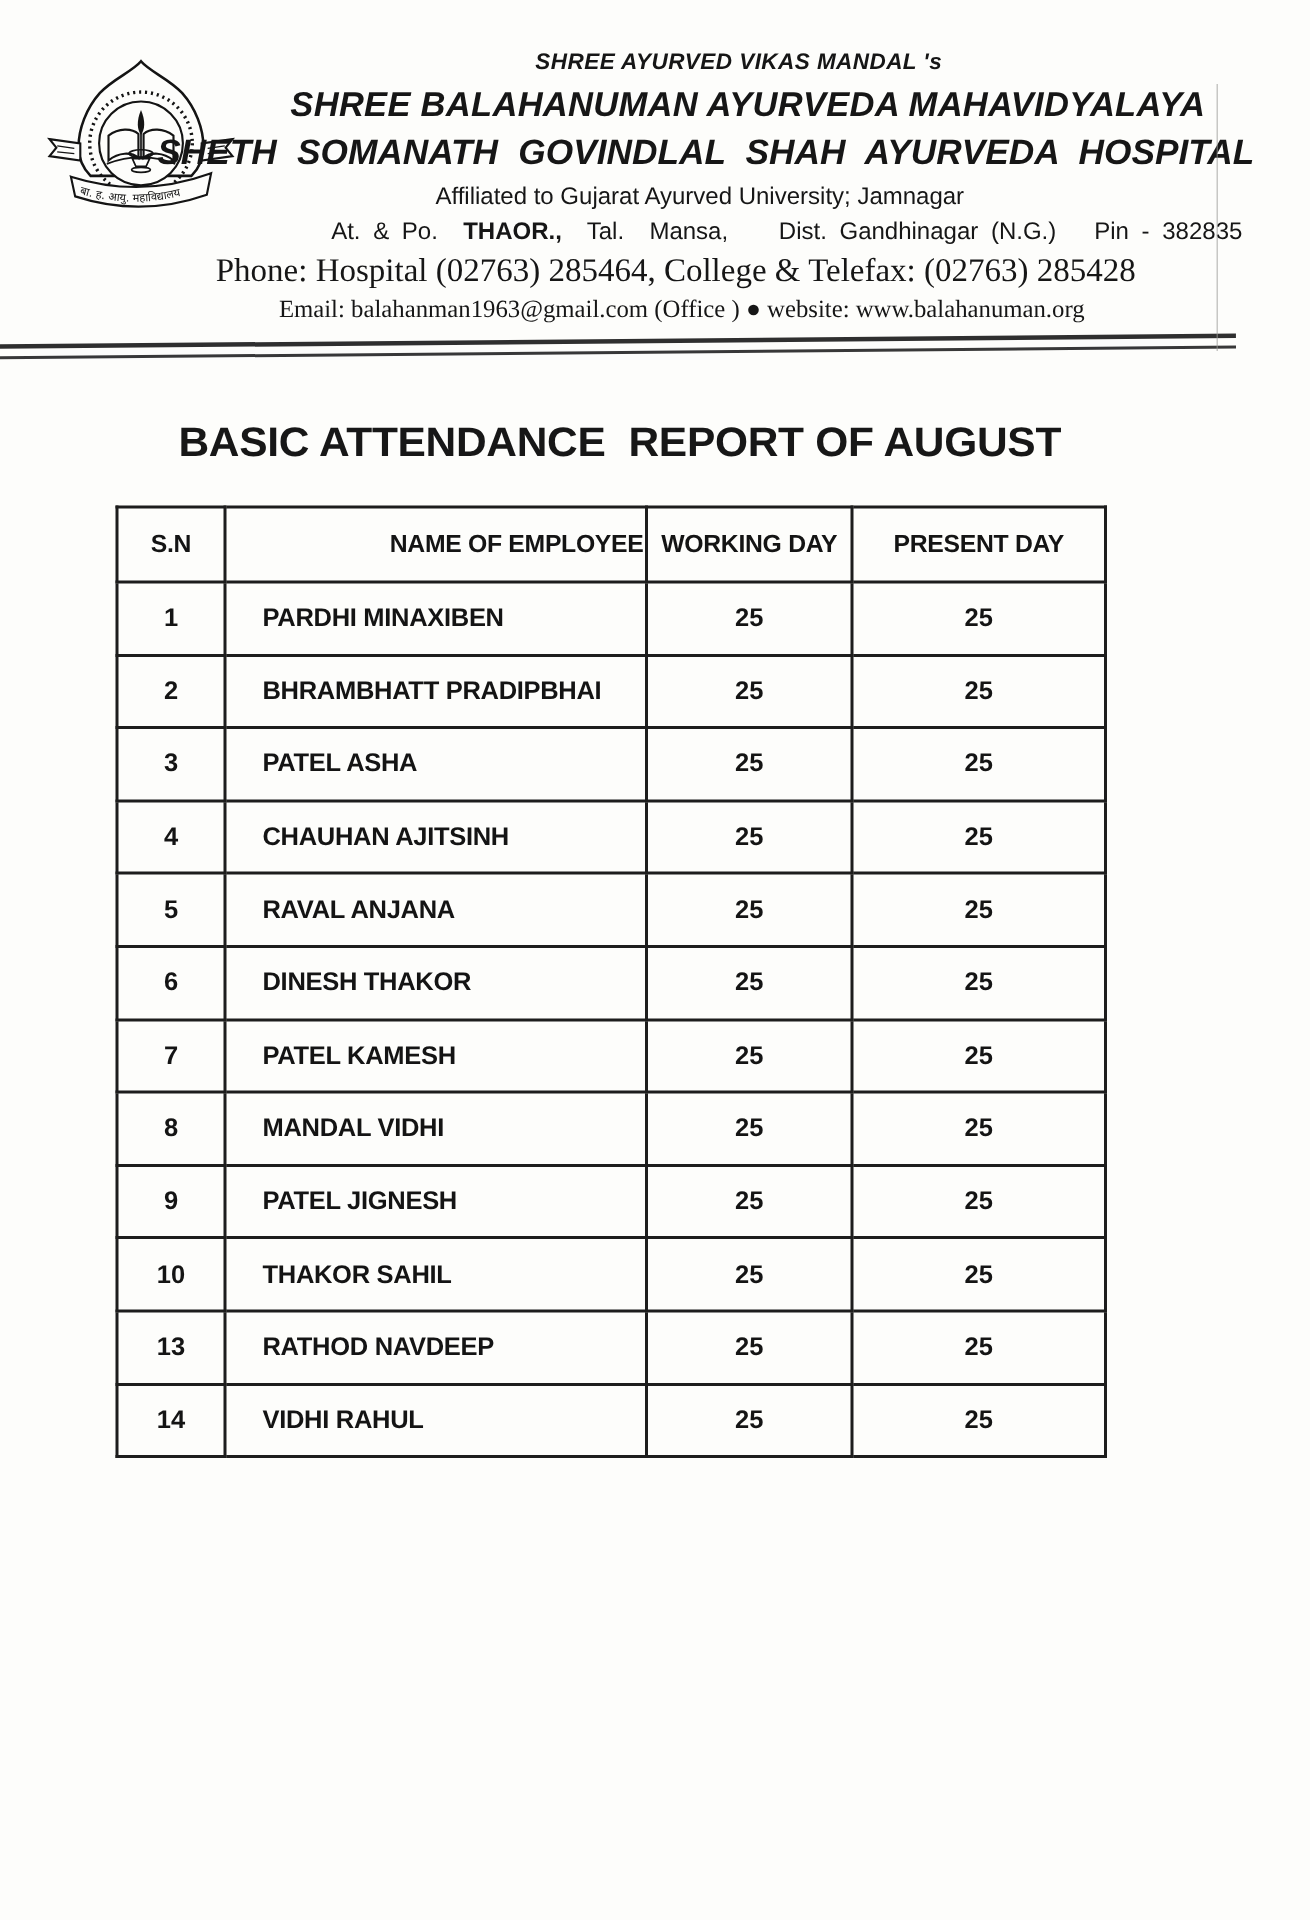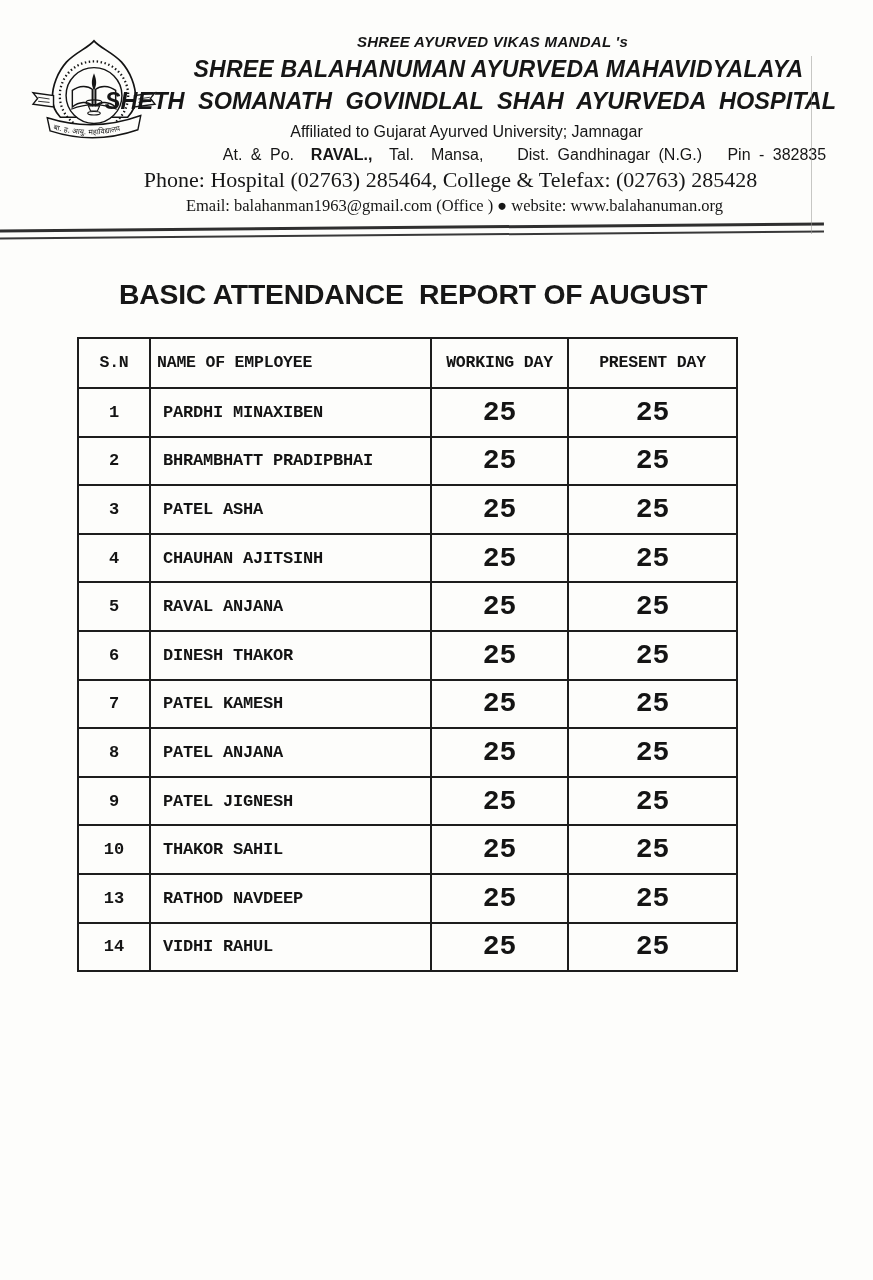--- a/index.html
+++ b/index.html
@@ -63,39 +63,39 @@
   
   .report-title{
     position:absolute;top:279px;left:119px;
     font-weight:bold;font-size:27.5px;letter-spacing:-.2px;
     white-space:pre;color:#171717;transform:scaleX(1.03);
     transform-origin:left center;
   }
   table.att{
     position:absolute;left:77px;top:337px;width:659px;
     border-collapse:collapse;table-layout:fixed;
-    font-family:Liberation Mono, monospace;color:#141414;
+    font-family:Liberation Sans, sans-serif;color:#141414;
   }
   table.att col.c-sn{width:72px;}
   table.att col.c-name{width:281px;}
   table.att col.c-work{width:137px;}
   table.att col.c-pres{width:169px;}
   table.att th,table.att td{
     border:2px solid #1d1d1d;font-weight:bold;
     overflow:hidden;
   }
   table.att th{
     height:46px;font-size:16.5px;letter-spacing:-.2px;
     text-align:center;vertical-align:middle;line-height:1.15;
   }
-  table.att th.h-name{text-align:left;padding-left:6px;}
+  table.att th.h-name{text-align:right;padding-left:6px;}
   table.att td{height:44.6px;vertical-align:middle;}
   td.sn-cell{text-align:center;font-size:17px;}
-  td.name-cell{text-align:left;padding-left:12px;font-size:17px;letter-spacing:-.2px;}
-  td.num-cell{text-align:center;font-size:28px;}
+  td.name-cell{text-align:left;padding-left:24px;font-size:17px;letter-spacing:-.2px;}
+  td.num-cell{text-align:center;font-size:17px;}
 </style>
 </head>
 <body>
 
 <div class="page">
 
   <div class="logo">
     <svg viewBox="0 0 220 200">
 
       <path class="ink paper" stroke-width="3" d="M110 5 C 100 17 78 25 62 42 C 46 60 37 84 37 105 C 37 119 43 131 51 139 L 169 139 C 177 131 183 119 183 105 C 183 84 174 60 158 42 C 142 25 120 17 110 5 Z"></path>
@@ -127,21 +127,21 @@
       <text font-size="13">
         <textPath href="#bannerPath">बा. ह. आयु. महाविद्यालय</textPath>
       </text>
     </svg>
   </div>
 
   <div class="lh-line lh-trust">SHREE AYURVED VIKAS MANDAL 's</div>
   <div class="lh-line lh-college">SHREE BALAHANUMAN AYURVEDA MAHAVIDYALAYA</div>
   <div class="lh-line lh-hospital">SHETH SOMANATH GOVINDLAL SHAH AYURVEDA HOSPITAL</div>
   <div class="lh-line lh-affil">Affiliated to Gujarat Ayurved University; Jamnagar</div>
-  <div class="lh-line lh-addr"><span>At. &amp; Po.  </span><span class="village">RAVAL.,</span><span>  Tal.  Mansa,    Dist. Gandhinagar (N.G.)   Pin - 382835</span></div>
+  <div class="lh-line lh-addr"><span>At. &amp; Po.  </span><span class="village">THAOR.,</span><span>  Tal.  Mansa,    Dist. Gandhinagar (N.G.)   Pin - 382835</span></div>
   <div class="lh-line lh-phone">Phone: Hospital (02763) 285464, College &amp; Telefax: (02763) 285428</div>
   <div class="lh-line lh-email"><span>Email: </span><span class="addr">balahanman1963@gmail.com</span><span> (Office ) ● website: www.balahanuman.org</span></div>
 
   <div class="rule-double"></div>
   <div class="scan-edge"></div>
 
   <div class="report-title">BASIC ATTENDANCE  REPORT OF AUGUST</div>
 
   <table class="att">
     <colgroup>
@@ -196,21 +196,21 @@
           <td class="num-cell">25</td>
         </tr>
         <tr>
           <td class="sn-cell">7</td>
           <td class="name-cell">PATEL KAMESH</td>
           <td class="num-cell">25</td>
           <td class="num-cell">25</td>
         </tr>
         <tr>
           <td class="sn-cell">8</td>
-          <td class="name-cell">PATEL ANJANA</td>
+          <td class="name-cell">MANDAL VIDHI</td>
           <td class="num-cell">25</td>
           <td class="num-cell">25</td>
         </tr>
         <tr>
           <td class="sn-cell">9</td>
           <td class="name-cell">PATEL JIGNESH</td>
           <td class="num-cell">25</td>
           <td class="num-cell">25</td>
         </tr>
         <tr>

